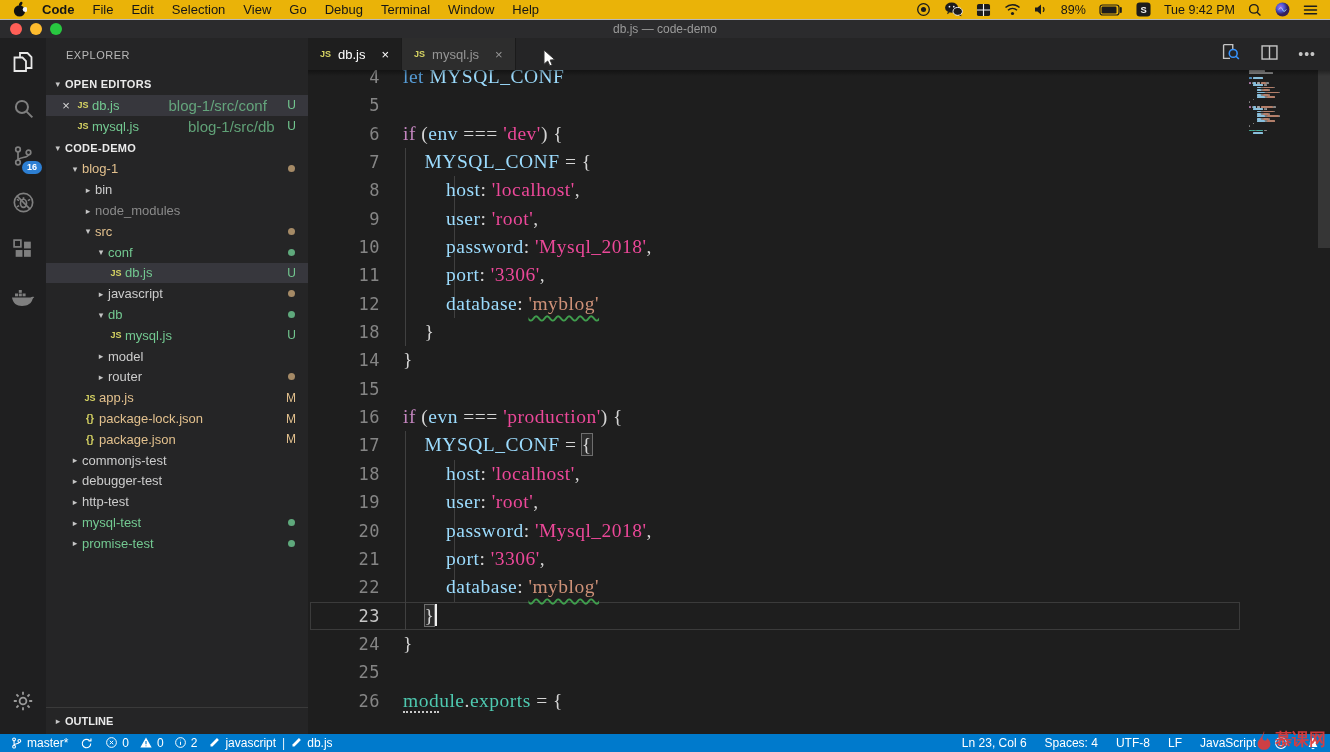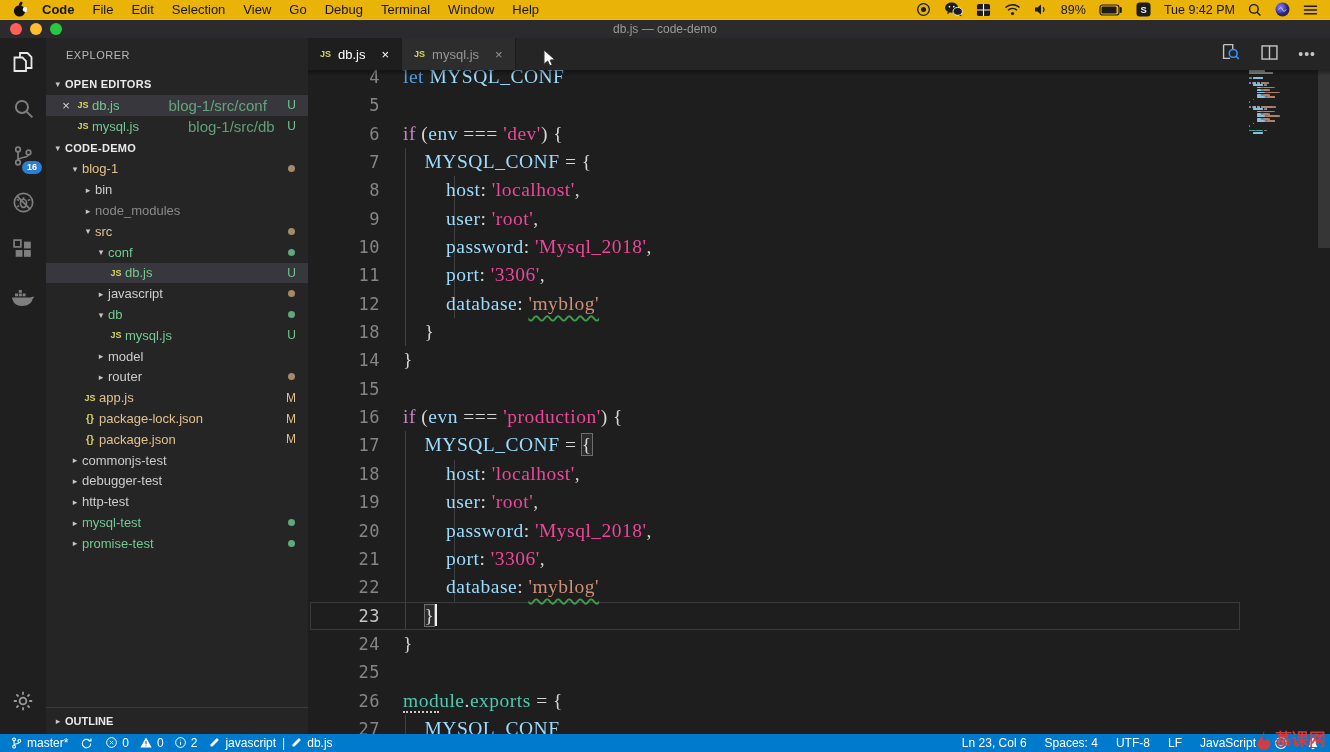--- a/index.html
+++ b/index.html
@@ -449,21 +449,20 @@
             <div class="line"><span class="guide" style="left: 97px;"></span><span class="ln">17</span><span class="lc"><span class="t-pun">    </span><span class="t-var">MYSQL_CONF</span><span class="t-pun"> = </span><span class="t-brk">{</span></span></div>
             <div class="line"><span class="guide" style="left: 97px;"></span><span class="guide" style="left: 146.2px;"></span><span class="ln">18</span><span class="lc"><span class="t-pun">        </span><span class="t-var">host</span><span class="t-pun">: </span><span class="t-str">'localhost'</span><span class="t-pun">,</span></span></div>
             <div class="line"><span class="guide" style="left: 97px;"></span><span class="guide" style="left: 146.2px;"></span><span class="ln">19</span><span class="lc"><span class="t-pun">        </span><span class="t-var">user</span><span class="t-pun">: </span><span class="t-str">'root'</span><span class="t-pun">,</span></span></div>
             <div class="line"><span class="guide" style="left: 97px;"></span><span class="guide" style="left: 146.2px;"></span><span class="ln">20</span><span class="lc"><span class="t-pun">        </span><span class="t-var">password</span><span class="t-pun">: </span><span class="t-str">'Mysql_2018'</span><span class="t-pun">,</span></span></div>
             <div class="line"><span class="guide" style="left: 97px;"></span><span class="guide" style="left: 146.2px;"></span><span class="ln">21</span><span class="lc"><span class="t-pun">        </span><span class="t-var">port</span><span class="t-pun">: </span><span class="t-str">'3306'</span><span class="t-pun">,</span></span></div>
             <div class="line"><span class="guide" style="left: 97px;"></span><span class="guide" style="left: 146.2px;"></span><span class="ln">22</span><span class="lc"><span class="t-pun">        </span><span class="t-var">database</span><span class="t-pun">: </span><span class="t-strw">'myblog'</span></span></div>
             <div class="line current"><span class="guide" style="left: 97px;"></span><span class="ln">23</span><span class="lc"><span class="t-pun">    </span><span class="t-brk">}</span><span class="cursor"></span></span></div>
             <div class="line"><span class="ln">24</span><span class="lc"><span class="t-pun">}</span></span></div>
             <div class="line"><span class="ln">25</span><span class="lc"></span></div>
             <div class="line"><span class="ln">26</span><span class="lc"><span class="t-tealdot">mod</span><span class="t-teal">ule</span><span class="t-pun">.</span><span class="t-teal">exports</span><span class="t-pun"> = {</span></span></div>
-            <div class="line"><span class="guide" style="left: 97px;"></span><span class="ln">27</span><span class="lc"><span class="t-pun">    </span><span class="t-var">MYSQL_CONF</span></span></div>
           </div>
         <div class="minimap" id="minimap">
             <div class="mm-row">
               <span class="mm-seg" style="left: 4px; width: 16px; background: rgb(154, 154, 154); opacity: 0.85;"></span>
             </div>
             <div class="mm-row">
               <span class="mm-seg" style="left: 4px; width: 24px; background: rgb(154, 154, 154); opacity: 0.85;"></span>
             </div>
             <div class="mm-row"></div>
             <div class="mm-row">

